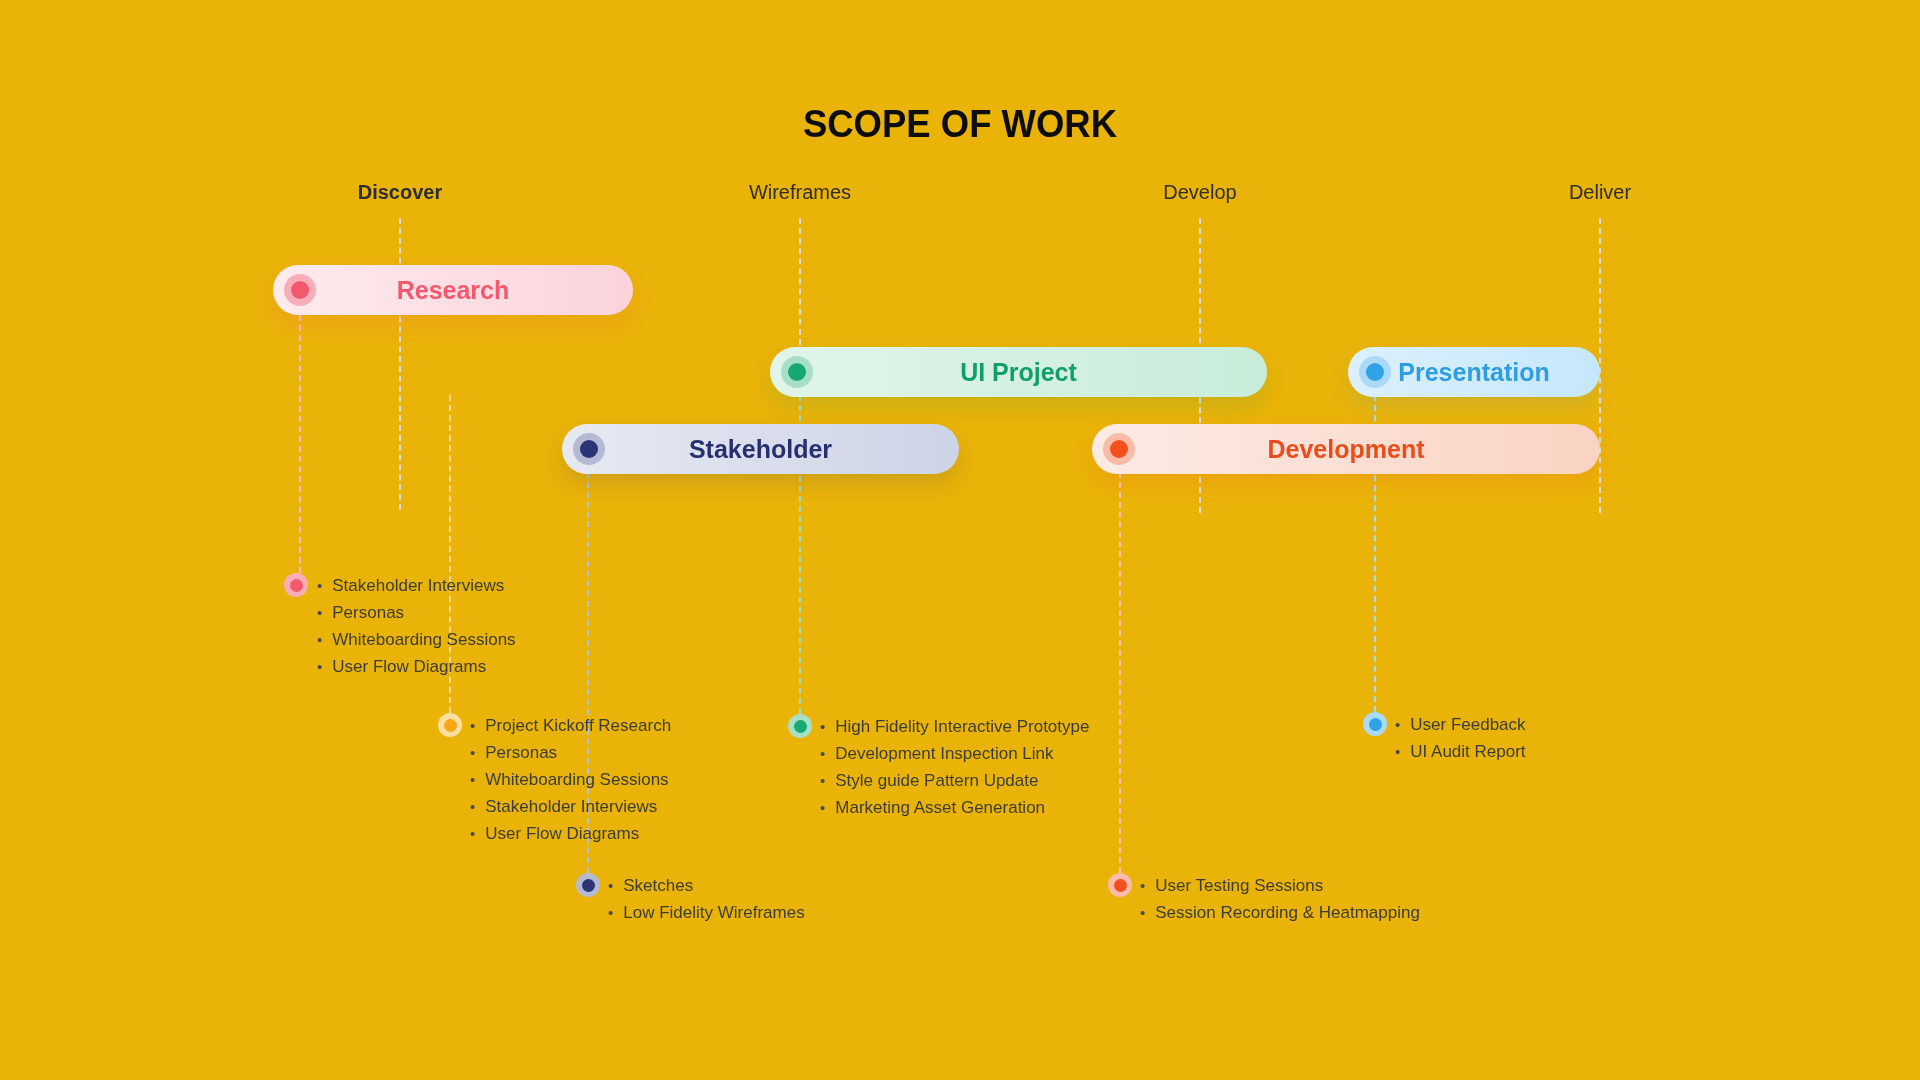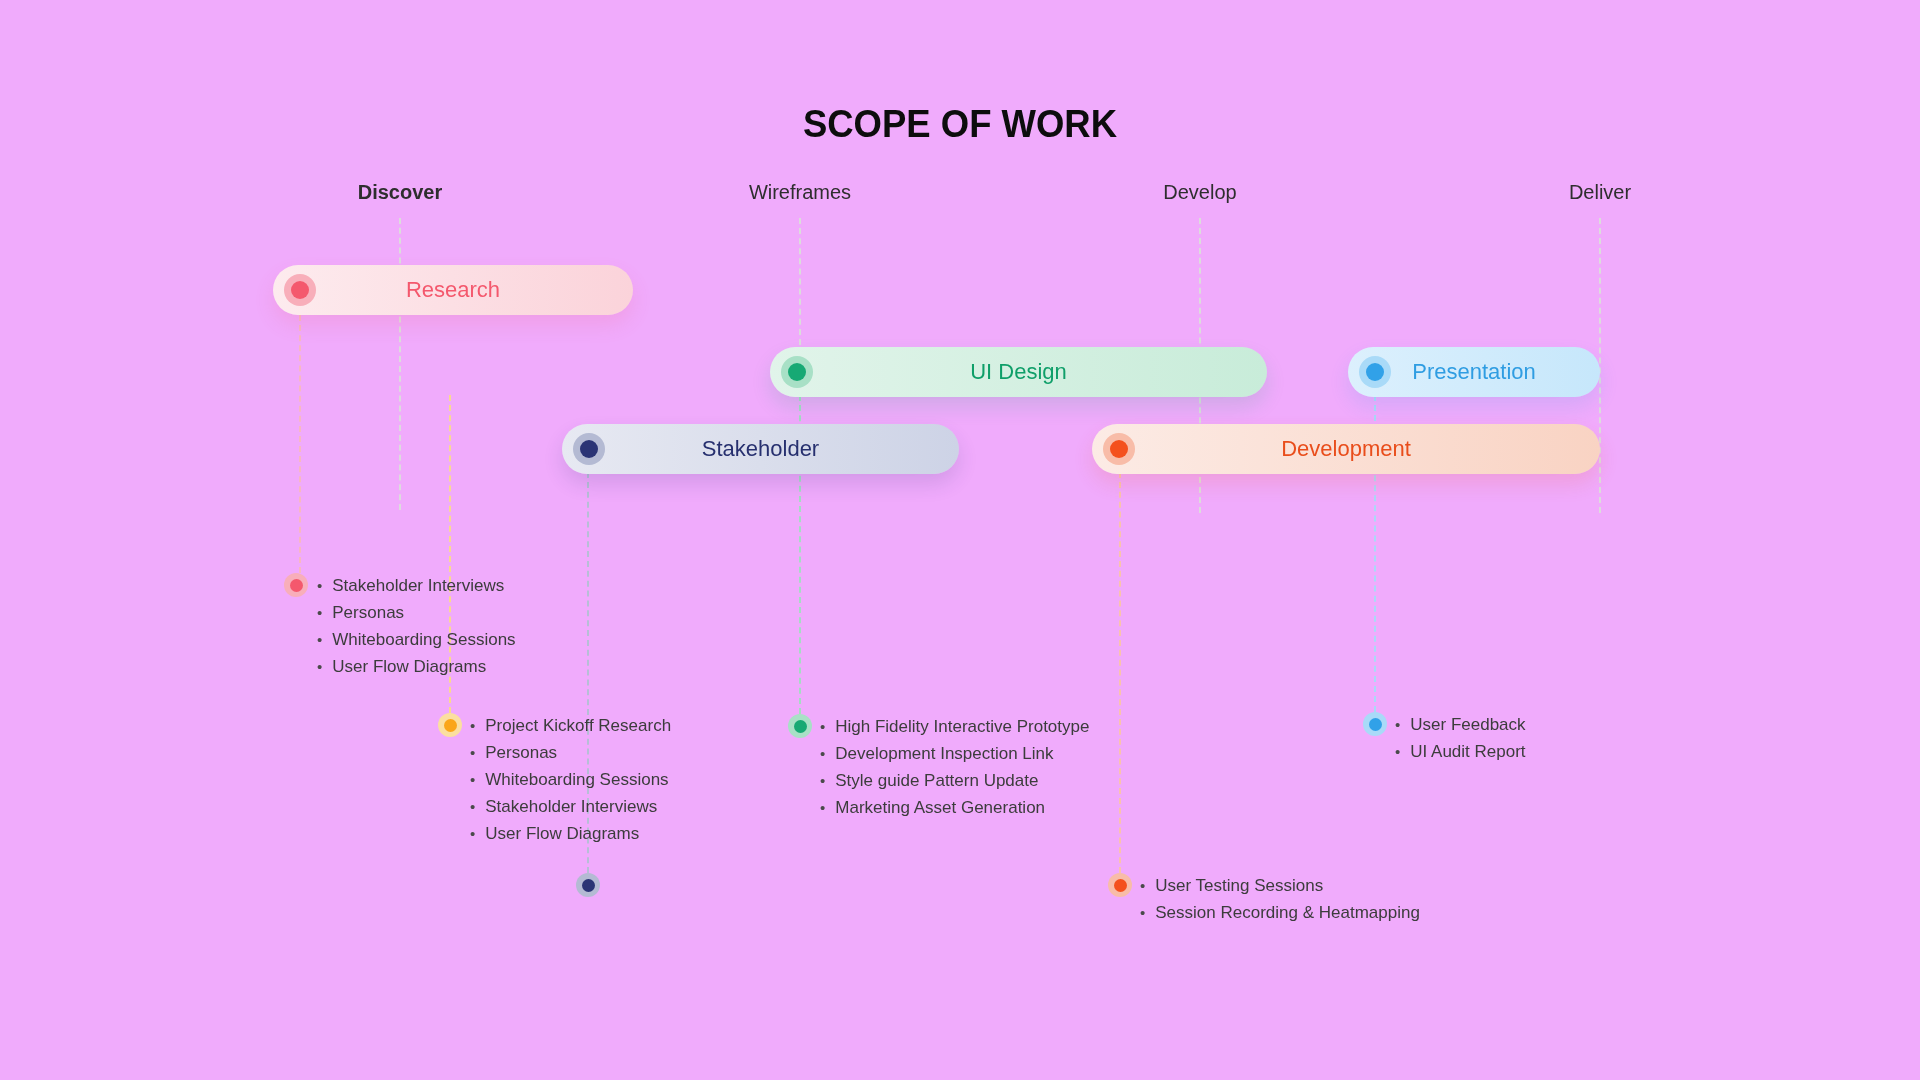--- a/index.html
+++ b/index.html
@@ -3,21 +3,21 @@
 <meta charset="utf-8">
 <style>
   * { margin: 0; padding: 0; box-sizing: border-box; }
   html, body { background: #ffffff; }
   body { font-family: "Liberation Sans", "DejaVu Sans", sans-serif; }
 
   .canvas {
     position: relative;
     width: 1920px;
     height: 1080px;
-    background: #f0abfc;
+    background: #eab308;
     overflow: hidden;
   }
 
   .title {
     position: absolute;
     left: 0; top: 103px;
     width: 100%;
     text-align: center;
     font-size: 38px;
     font-weight: bold;
@@ -46,22 +46,22 @@
   .pill {
     position: absolute;
     height: 50px;
     border-radius: 25px;
     z-index: 2;
     display: flex;
     align-items: center;
     justify-content: center;
   }
   .pill-label {
-    font-size: 22px;
-    font-weight: normal;
+    font-size: 25px;
+    font-weight: bold;
   }
 
   .dot {
     position: absolute;
     border-radius: 50%;
     display: flex;
     align-items: center;
     justify-content: center;
     z-index: 3;
   }
@@ -154,21 +154,21 @@
         <span class="dot-inner"></span>
       </span>
     <span class="pill-label">Research</span>
   </div>
 
 
   <div class="pill ui_design" style="left:770px;top:347px;width:497px;">
     <span class="dot pill-dot ui_design">
         <span class="dot-inner"></span>
       </span>
-    <span class="pill-label">UI Design</span>
+    <span class="pill-label">UI Project</span>
   </div>
 
   <div class="pill presentation" style="left:1348px;top:347px;width:252px;">
     <span class="dot pill-dot presentation">
         <span class="dot-inner"></span>
       </span>
     <span class="pill-label">Presentation</span>
   </div>
 
   <div class="pill wireframes" style="left:562px;top:424px;width:397px;">
@@ -220,20 +220,24 @@
       <span class="dot-inner"></span>
     </span>
   <ul class="tasks" style="left:1395px;top:711px;">
       <li>User Feedback</li>
       <li>UI Audit Report</li>
     </ul>
 
   <span class="dot task-dot wireframes" style="left:576px;top:873px;">
       <span class="dot-inner"></span>
     </span>
+  <ul class="tasks" style="left:608px;top:872px;">
+      <li>Sketches</li>
+      <li>Low Fidelity Wireframes</li>
+    </ul>
 
   <span class="dot task-dot development" style="left:1108px;top:873px;">
       <span class="dot-inner"></span>
     </span>
   <ul class="tasks" style="left:1140px;top:872px;">
       <li>User Testing Sessions</li>
       <li>Session Recording &amp; Heatmapping</li>
     </ul>
 
 </div>

